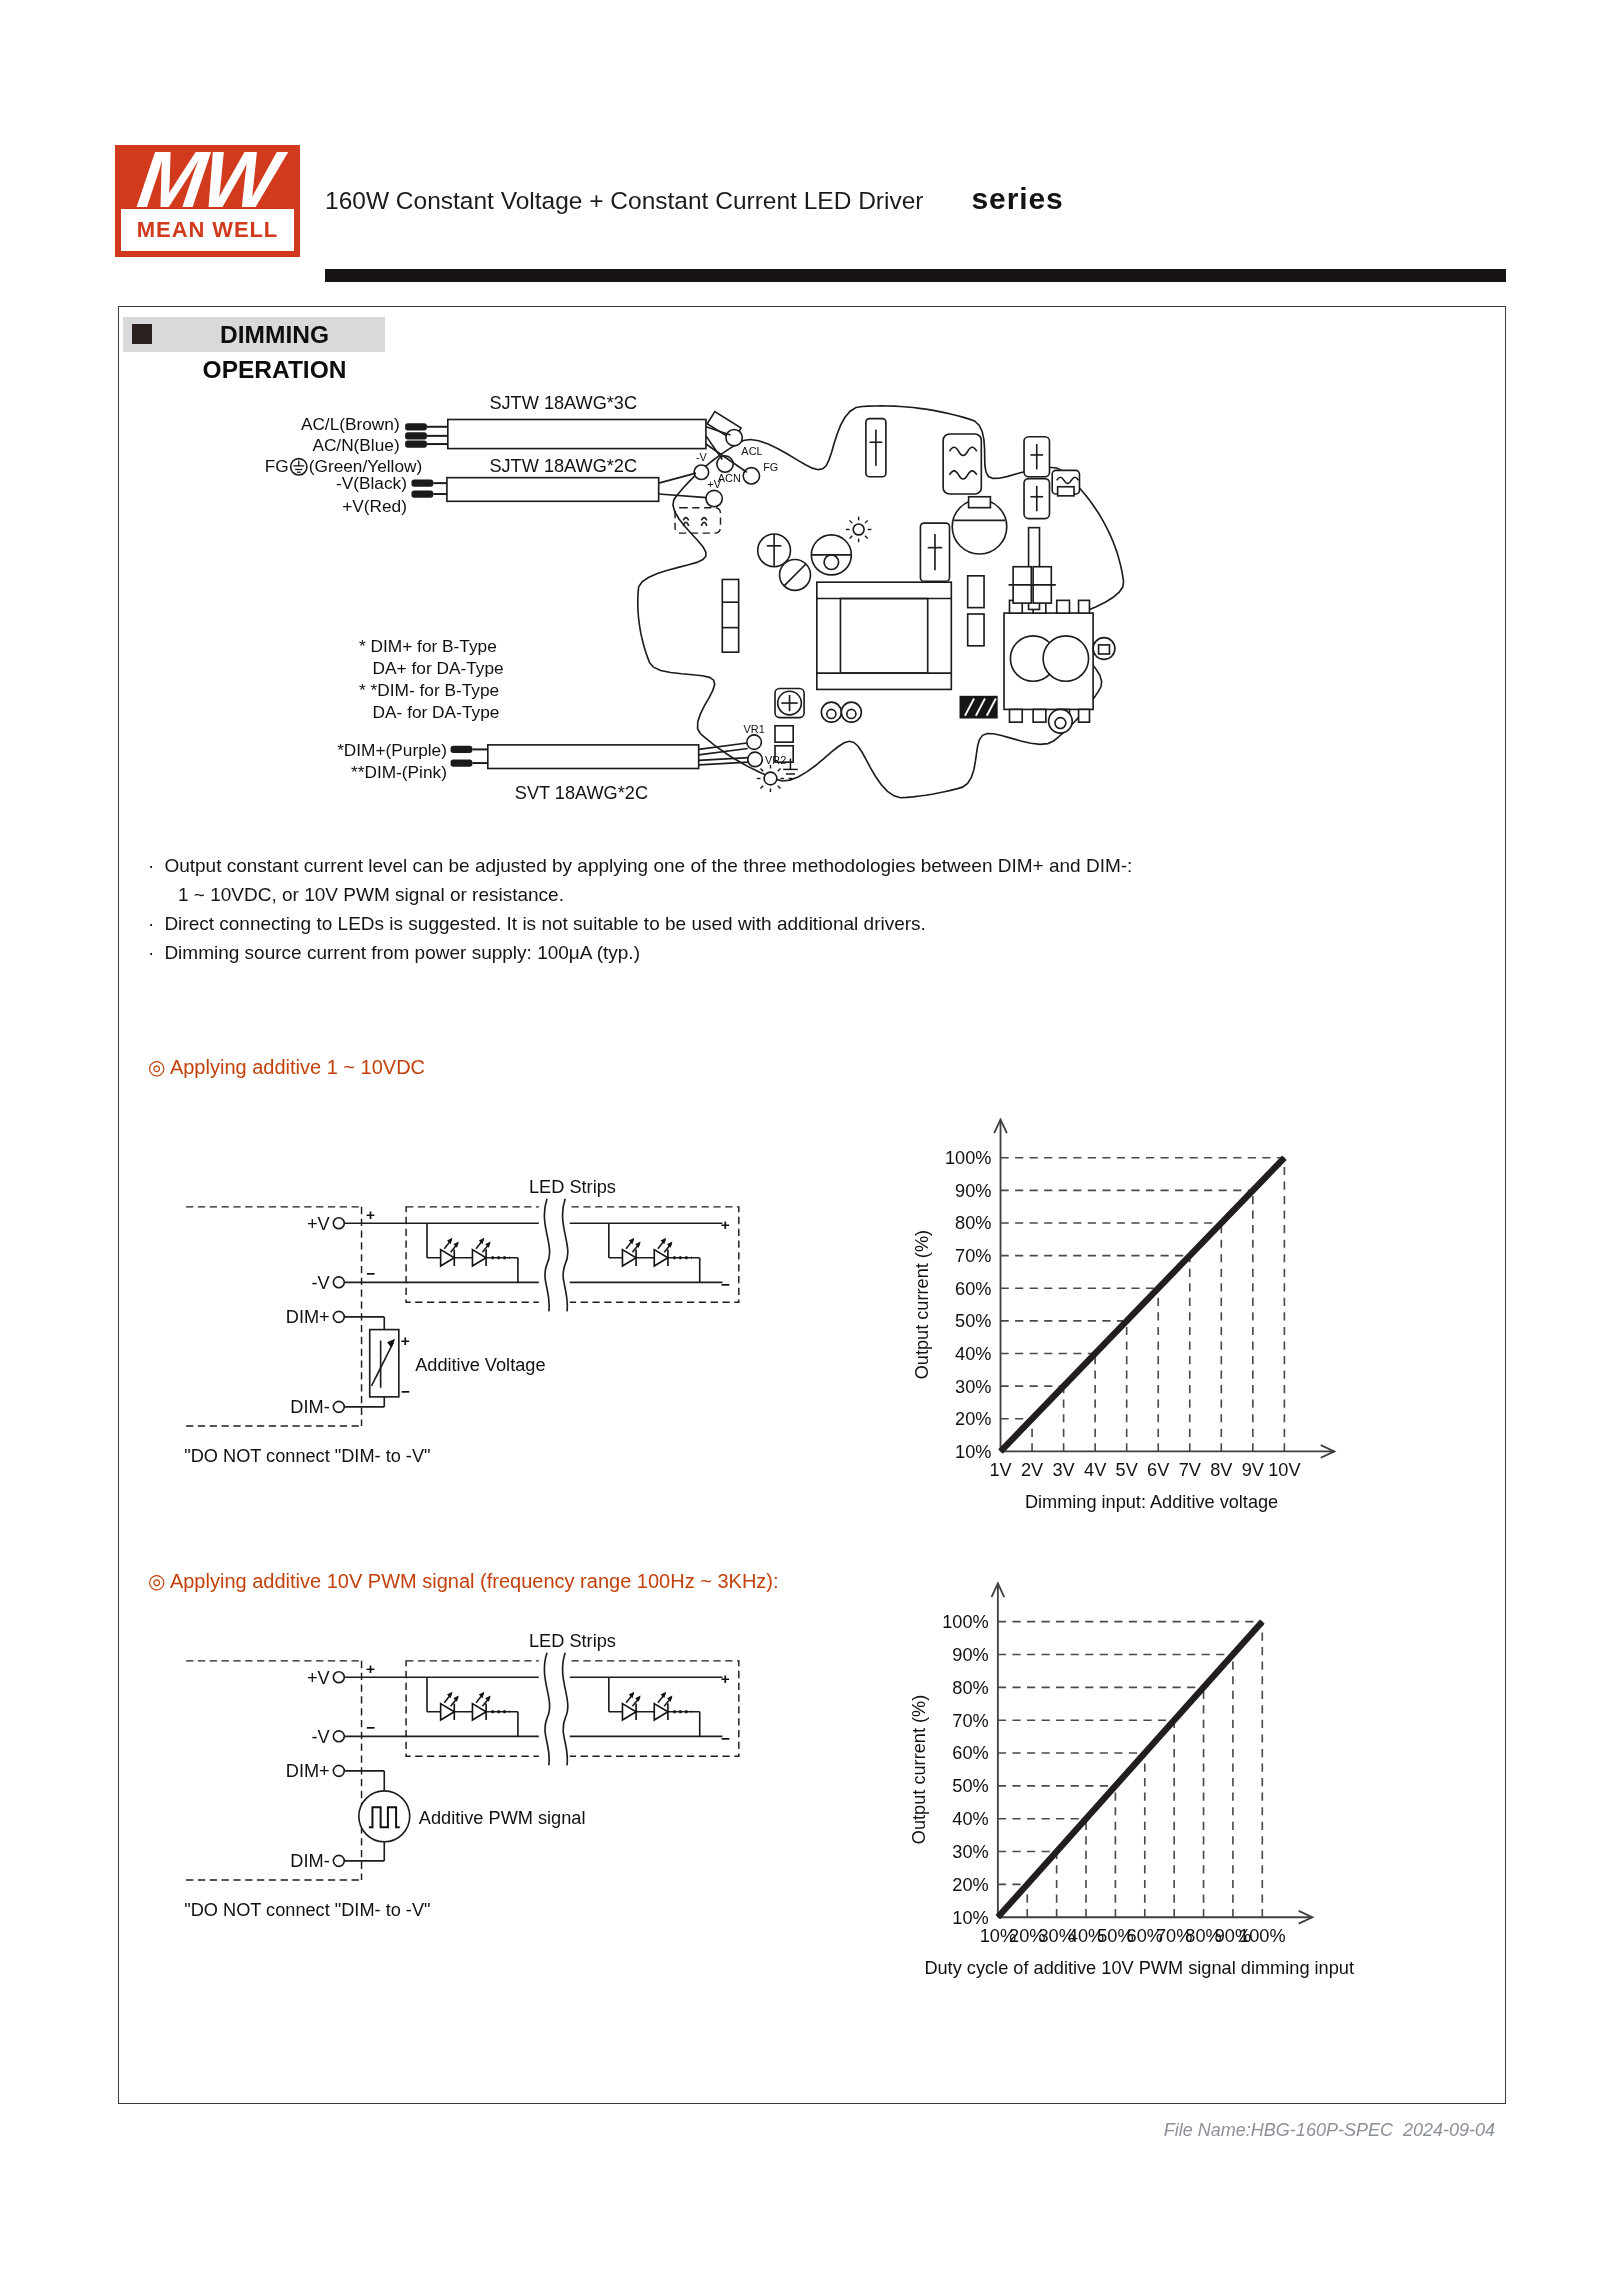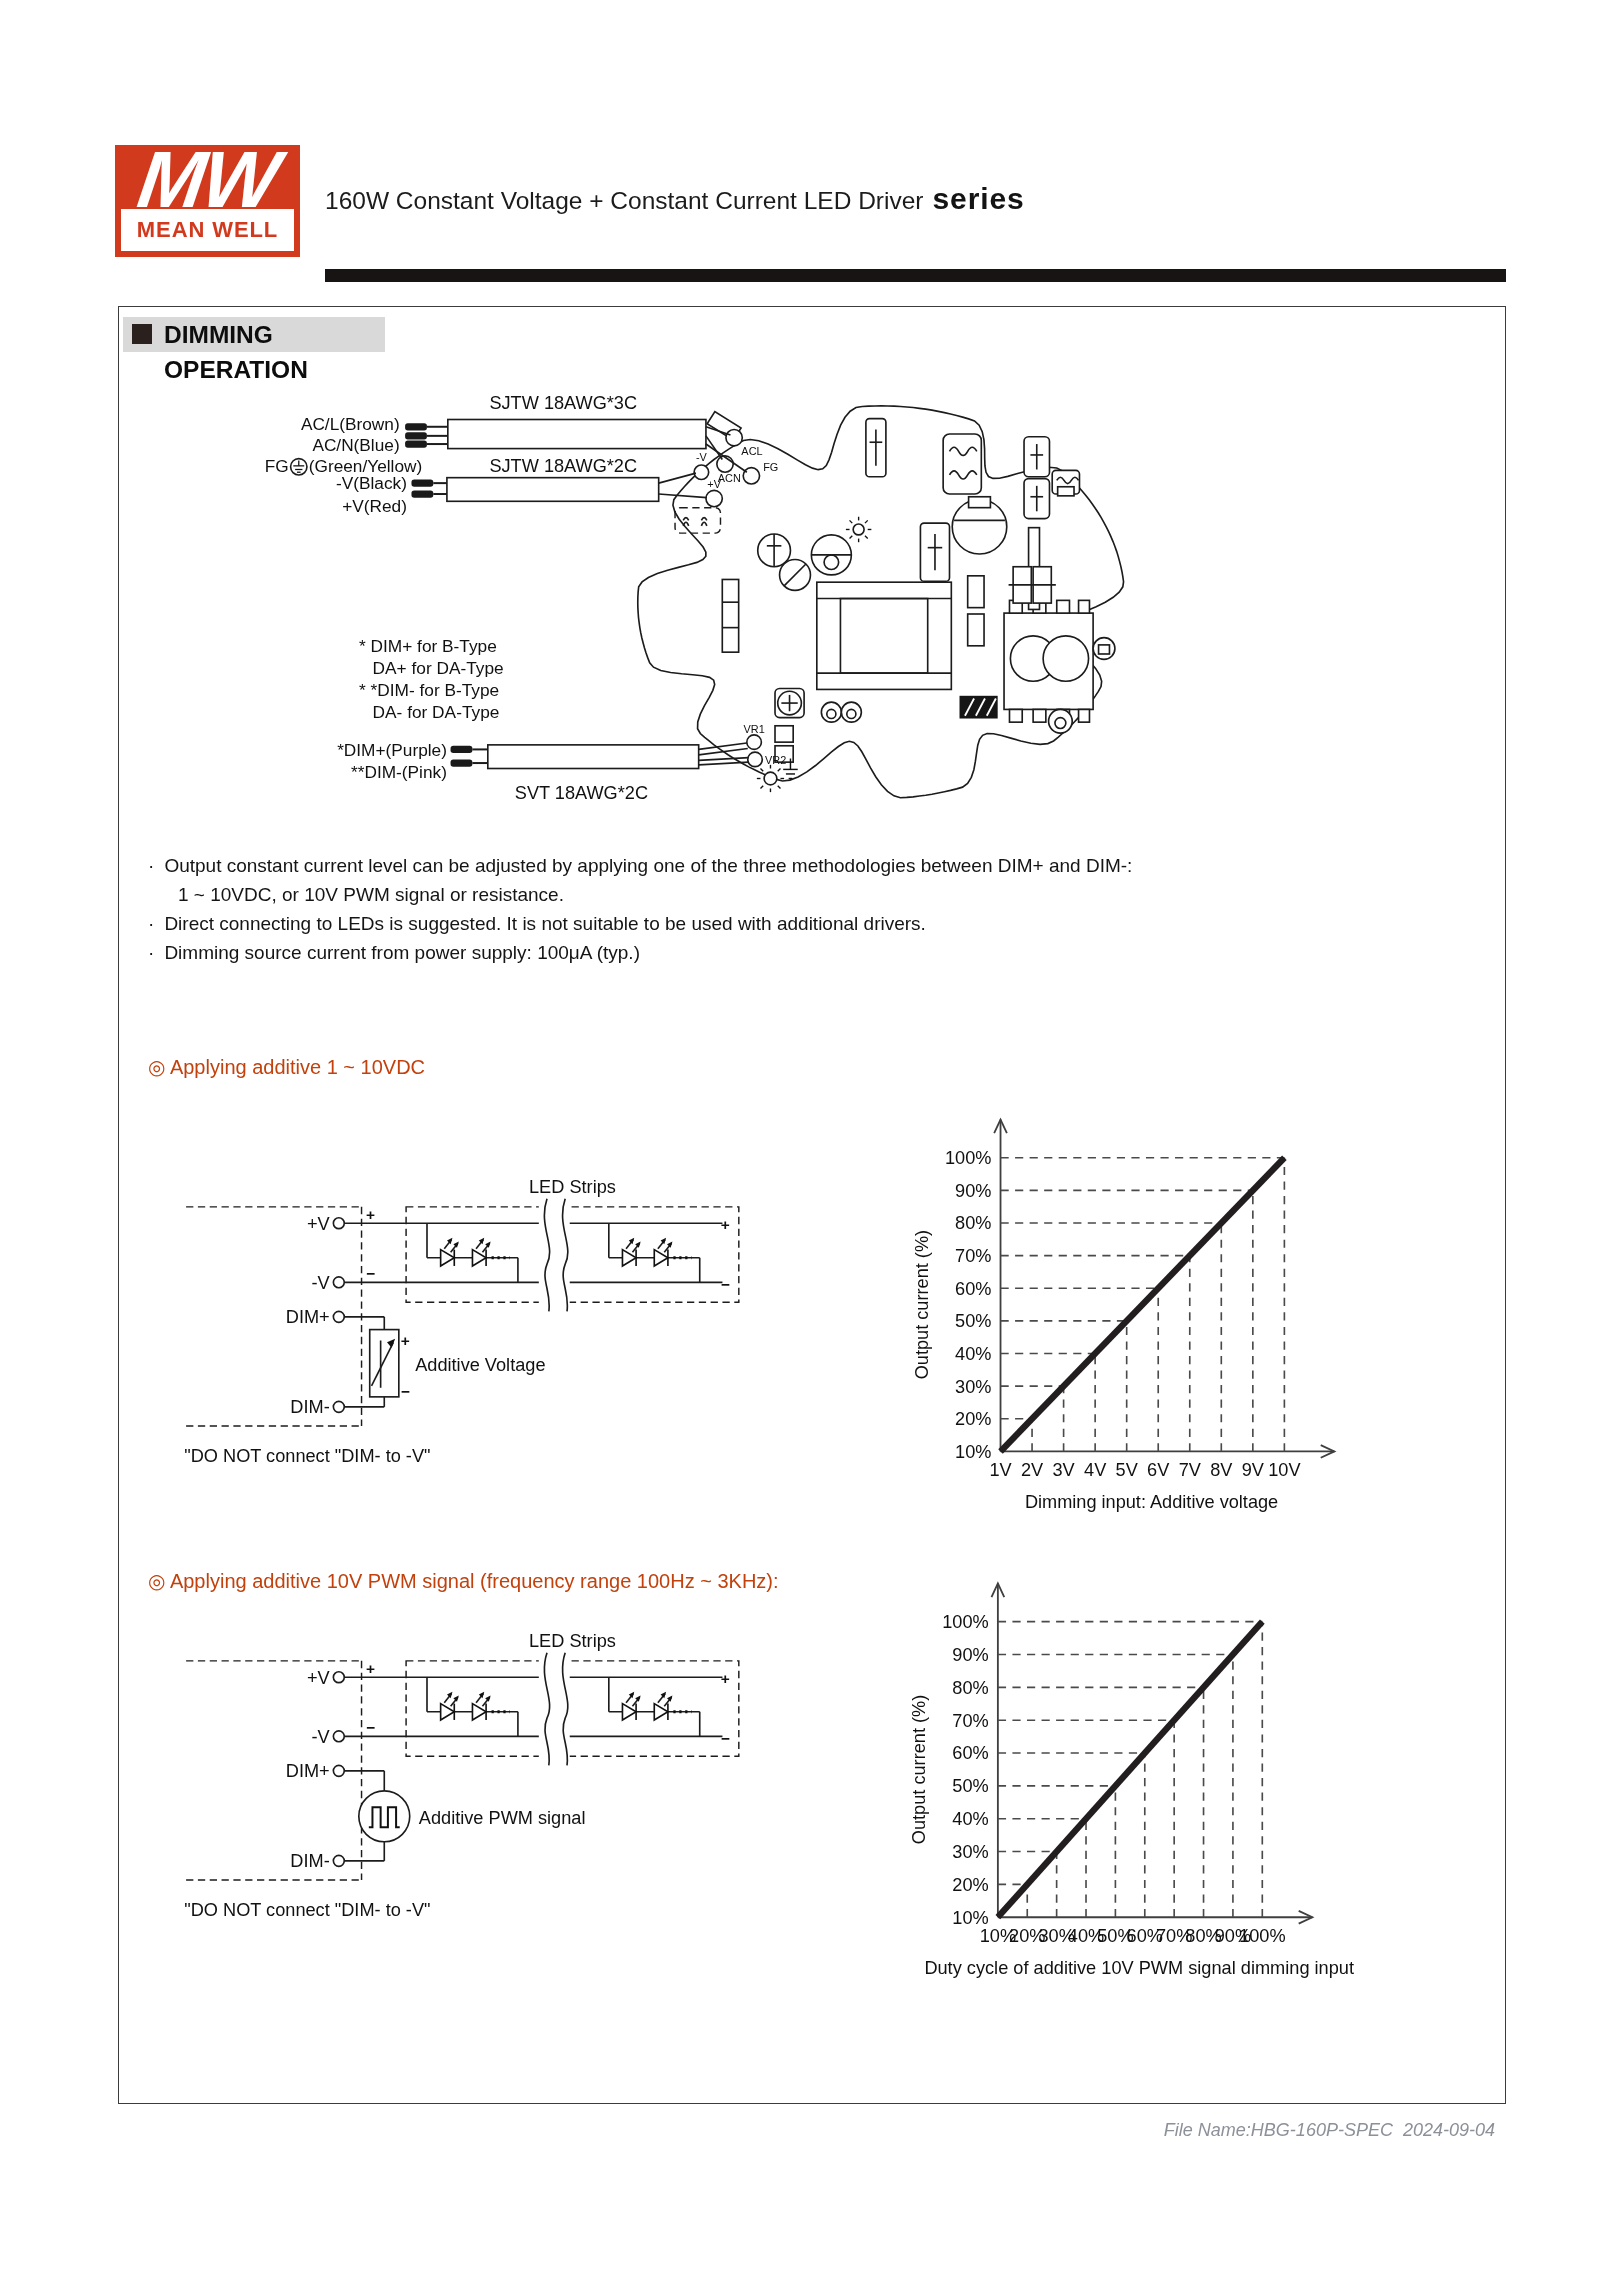--- a/index.html
+++ b/index.html
@@ -5,30 +5,30 @@
   html,body{margin:0;padding:0;background:#fff;}
   .page{position:relative;width:1623px;height:2296px;background:#ffffff;overflow:hidden;
         font-family:"Liberation Sans",sans-serif;color:#111;}
   
   .logo{position:absolute;left:115px;top:145px;width:185px;height:112px;background:#d23a1e;}
   .logo .mw{position:absolute;top:-11px;left:0;right:0;text-align:center;font-style:italic;font-weight:bold;
             font-size:80px;color:#fff;transform:skewX(-8deg);letter-spacing:-2.7px;}
   .logo .band{position:absolute;left:6.4px;right:6.4px;bottom:6.4px;height:42px;background:#fff;
               display:flex;align-items:center;justify-content:center;}
   .logo .band span{color:#d23a1e;font-weight:bold;font-size:22px;letter-spacing:0.9px;white-space:pre;}
-  .titlerow{position:absolute;left:325px;top:182px;width:1186px;display:flex;align-items:baseline;}
+  .titlerow{position:absolute;left:325px;top:182px;width:1186px;display:flex;align-items:baseline;gap:39px;}
   .subtitle{font-size:24.5px;color:#1c1c1c;letter-spacing:0px;}
   .series-name{font-size:58px;font-weight:bold;color:#141414;letter-spacing:1.8px;margin-left:12.7px;line-height:1;}
   .series-suffix{font-size:30px;font-weight:bold;color:#141414;margin-left:9px;letter-spacing:0.9px;}
   .headbar{position:absolute;left:325px;top:269px;width:1181px;height:12.7px;background:#181414;}
   
   .frame{position:absolute;left:118px;top:306px;width:1386px;height:1796px;border:1.8px solid #3c3c3c;background:#fff;}
   .section-bar{position:absolute;left:123px;top:317px;width:262px;height:35px;background:#d9d9d9;}
   .section-bar .sq{position:absolute;left:9px;top:7.3px;width:20px;height:20px;background:#2a211e;}
-  .section-bar .t{position:absolute;left:41px;top:0;line-height:35px;font-size:24.5px;font-weight:bold;color:#0d0d0d;}
+  .section-bar .t{position:absolute;left:41px;top:0;line-height:35px;font-size:24.5px;font-weight:bold;color:#0d0d0d;text-align:center;}
   
   .dim-notes{position:absolute;left:359px;top:635px;font-size:17.3px;line-height:22px;color:#111;}
   .dim-notes .ind{padding-left:13.6px;}
   .notes{position:absolute;left:148px;top:851px;width:1291px;}
   .notes h3{margin:0 0 12.7px 0;font-size:19px;font-weight:bold;color:#111;}
   .notes .ln{display:flex;font-size:19px;line-height:29px;color:#151515;}
   .notes .ln .b{width:16.4px;flex:0 0 16.4px;text-align:left;}
   .notes .ln.cont{padding-left:30px;}
   .apply-h{position:absolute;left:148px;font-size:20px;color:#c2410c;}
   .h1a{top:1055px;} .h2a{top:1569px;}

